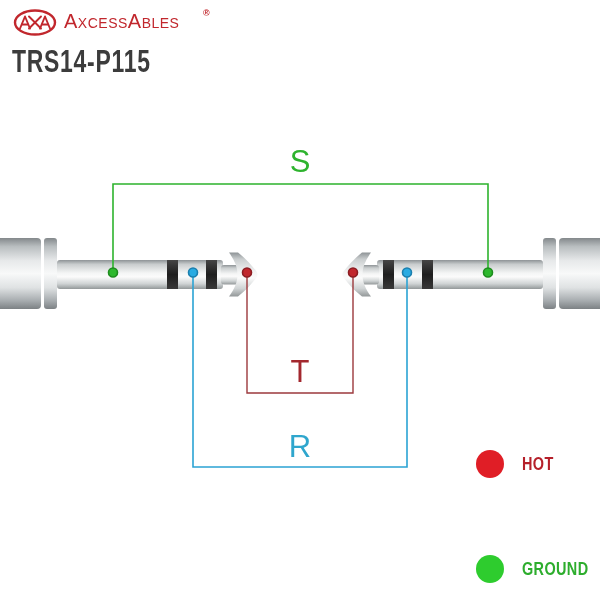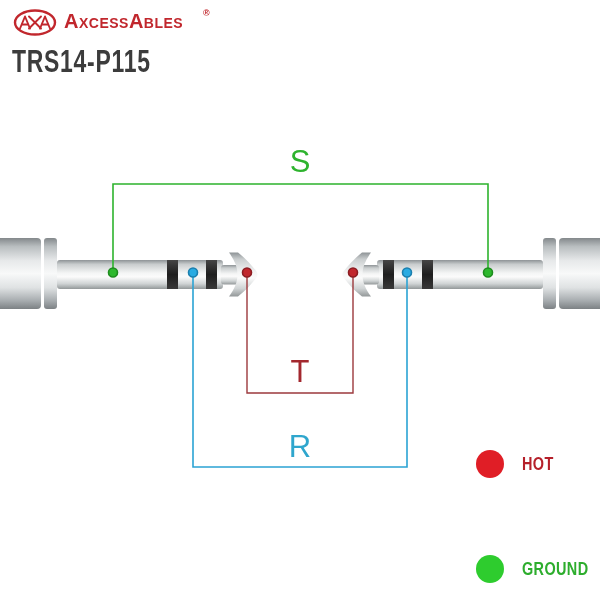--- a/index.html
+++ b/index.html
@@ -6,21 +6,21 @@
   body{
     width:600px;height:600px;position:relative;overflow:hidden;
     background:#ffffff;font-family:"Liberation Sans",sans-serif;
     -webkit-font-smoothing:antialiased;
   }
   
   .header{position:absolute;left:0;top:0;width:600px;height:90px;}
   .logo{position:absolute;left:13px;top:9px;width:44px;height:27px;}
   .brand{
     position:absolute;left:64px;top:8px;height:26px;line-height:26px;
-    font-variant:small-caps;font-weight:700;font-size:20px;letter-spacing:.5px;
+    font-variant:small-caps;font-weight:400;font-size:20px;letter-spacing:.5px;
     color:#c1272d;white-space:nowrap;
   }
   .registered{
     position:absolute;left:203px;top:8px;font-size:9px;color:#c1272d;font-weight:700;
   }
   .product-title{
     position:absolute;left:12px;top:44px;
     font-size:31px;font-weight:700;color:#3c3c3c;letter-spacing:1px;
     transform:scaleX(.74);transform-origin:left center;white-space:nowrap;
   }

